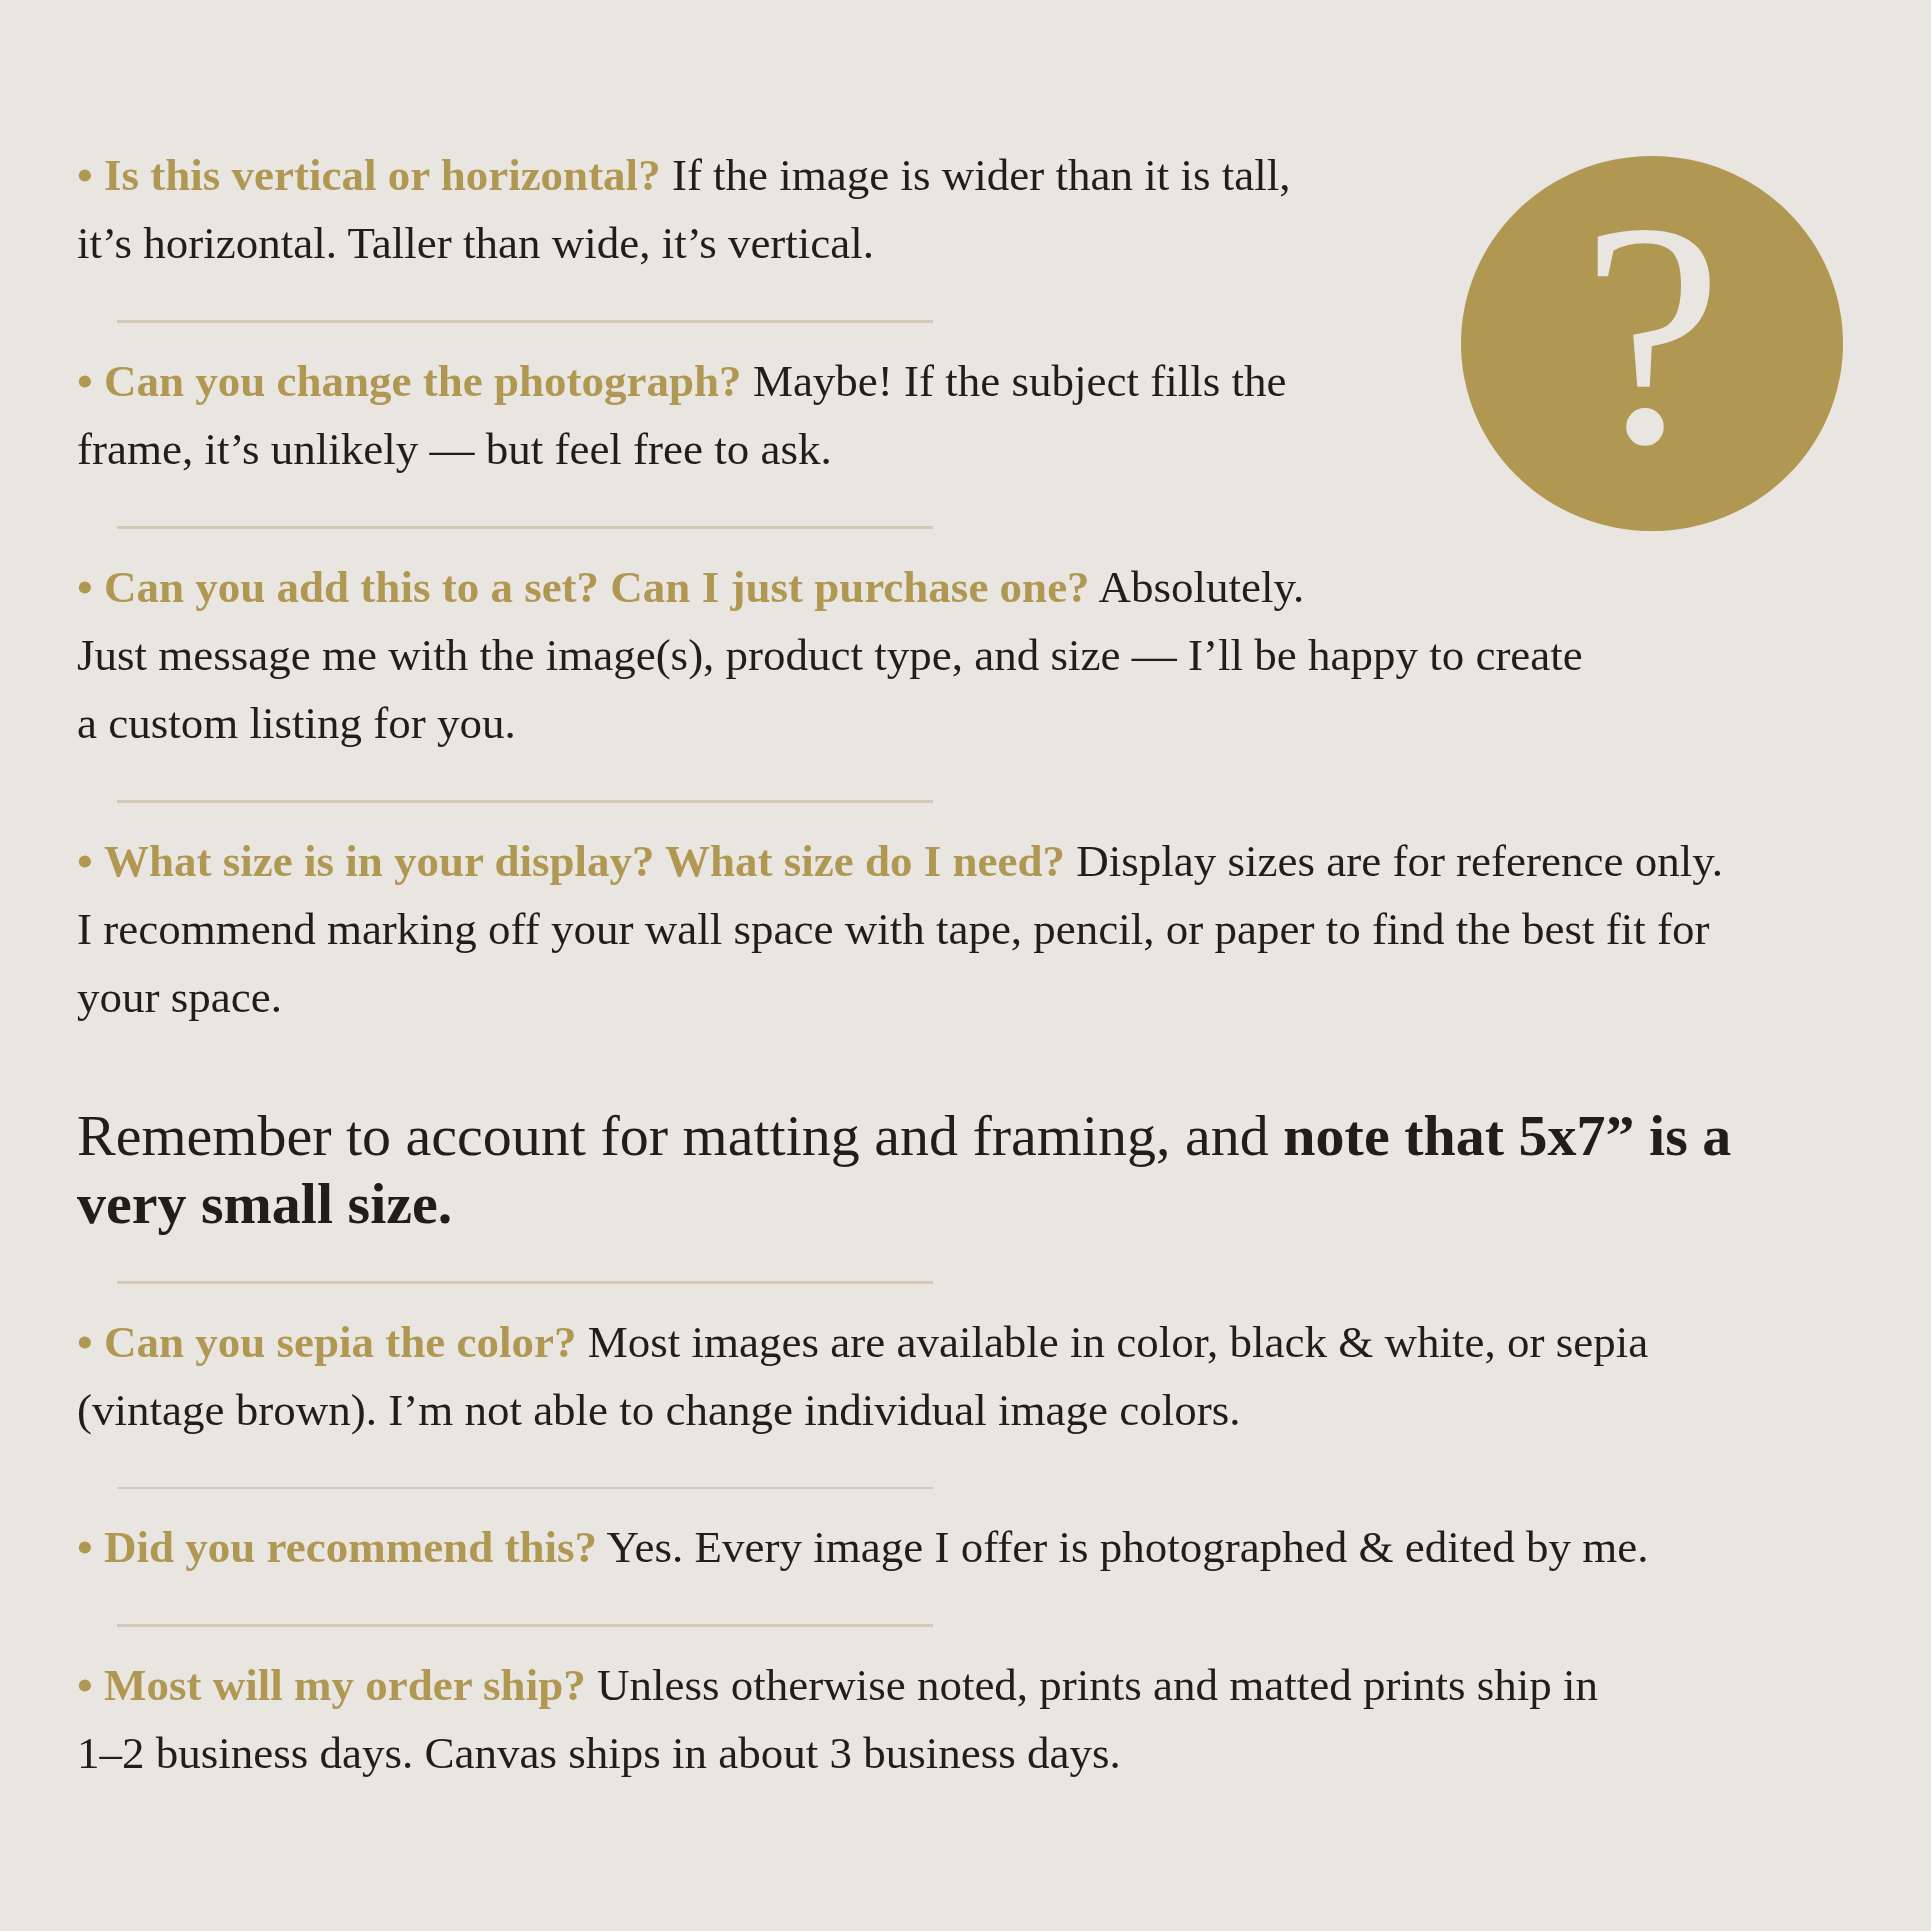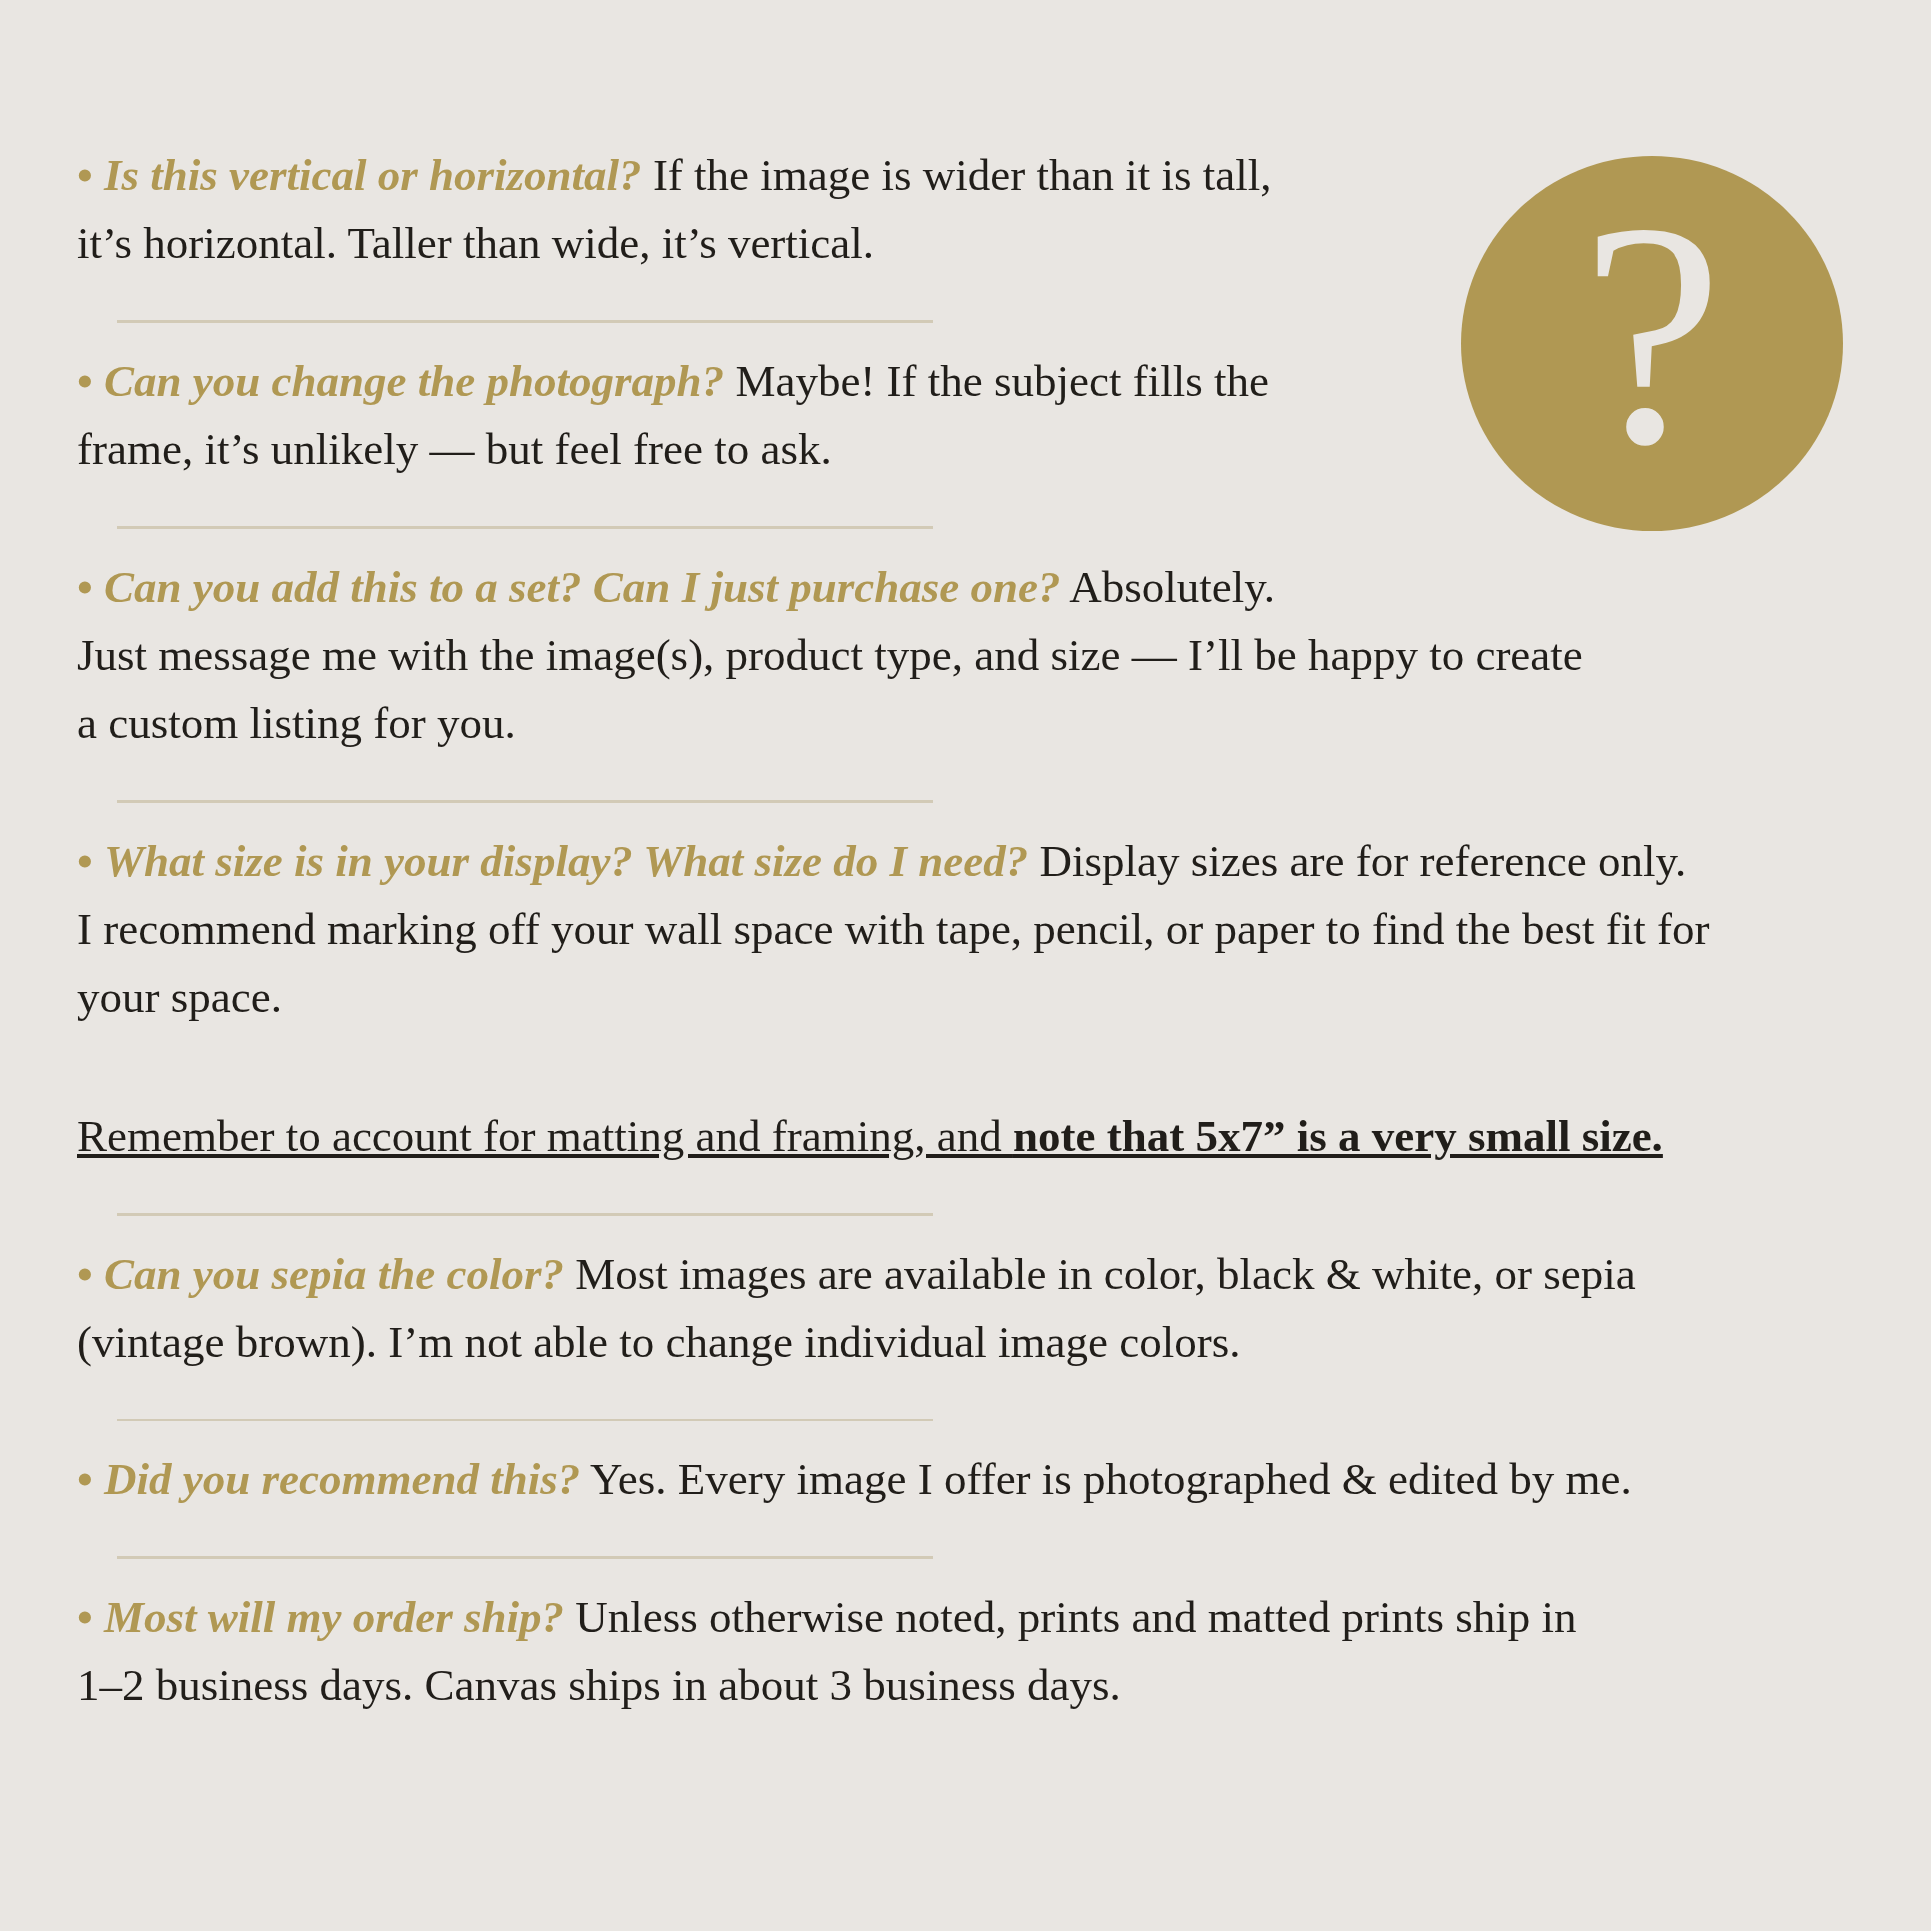--- a/index.html
+++ b/index.html
@@ -30,29 +30,27 @@
     white-space:pre-line;
     max-width:1782px;
   }
   .bullet{
     color:var(--gold);
     font-weight:700;
   }
   .question{
     color:var(--gold);
     font-weight:700;
-    font-style:italic;
   }
   .answer{color:var(--ink);}
   .note{
-    font-size:45px;
+    font-size:58px;
     line-height:68px;
     margin:71px 0 0 0;
     white-space:pre-line;
-    text-decoration:underline;
   }
   .note strong{font-weight:700;}
   .divider{
     border:none;
     height:2.9px;
     width:816px;
     background:var(--rule);
     margin:43px 0 24px 40px;
   }
   .qbadge{

